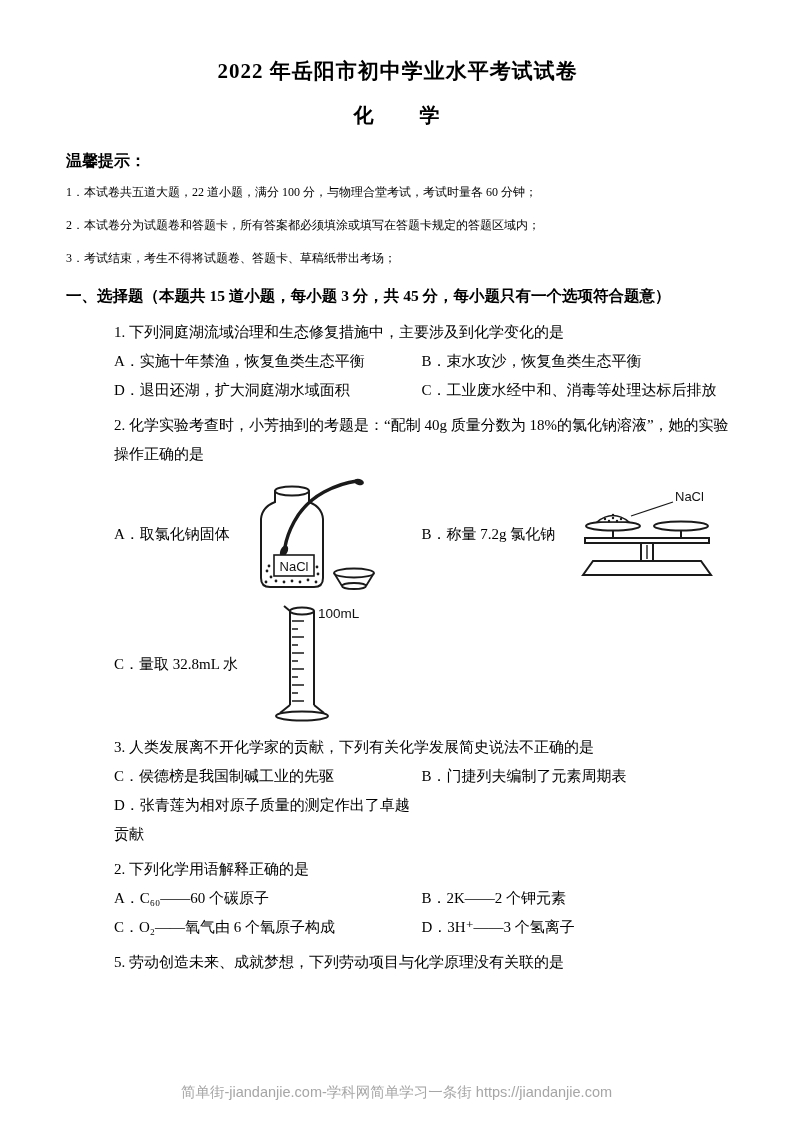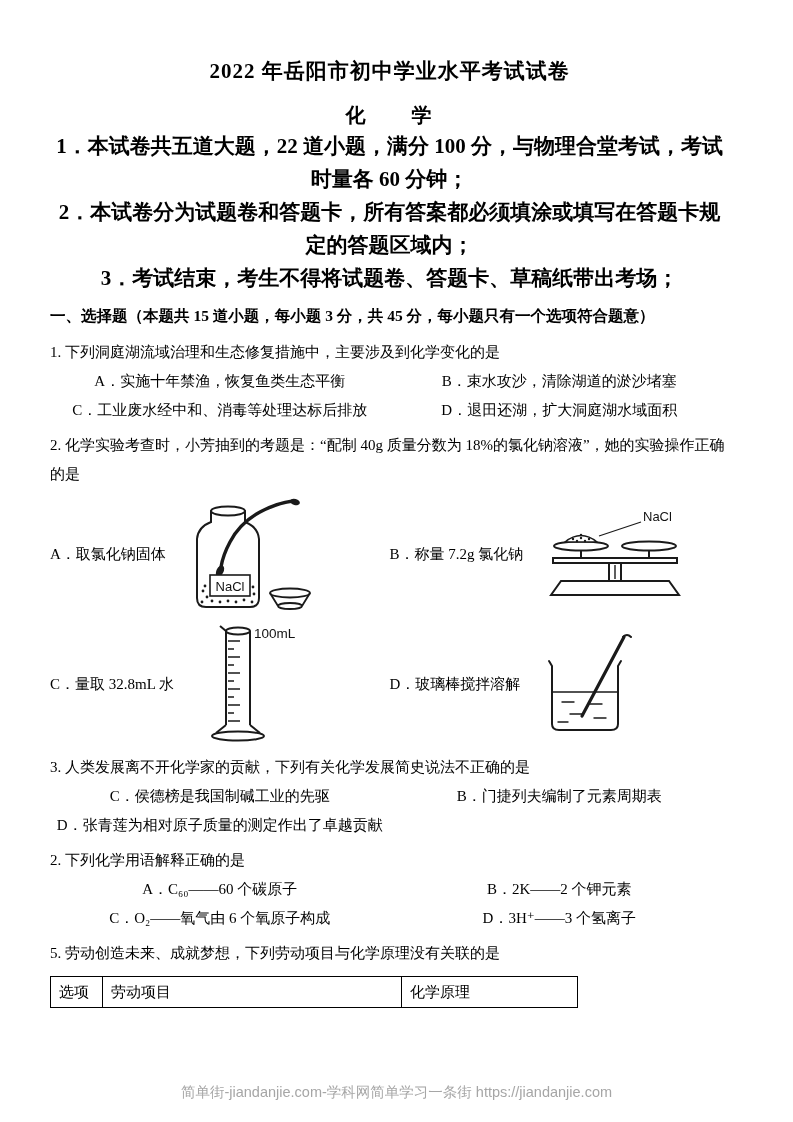--- a/index.html
+++ b/index.html
@@ -5,39 +5,39 @@
   * { margin:0; padding:0; box-sizing:border-box; }
   html,body { background:#ffffff; }
   body {
     width:793px; height:1122px;
     font-family:"Liberation Serif","DejaVu Serif",serif;
     color:#000;
   }
   .page {
     position:relative;
     width:793px; height:1122px;
-    padding:56px 64px 0 50px;
+    padding:56px 64px 0 66px;
     overflow:hidden;
     background:#fff;
   }
   .title {
     text-align:center; font-size:21px; font-weight:700;
     line-height:30px; letter-spacing:1px;
   }
   .subject {
     text-align:center; font-size:20px; font-weight:700;
     line-height:30px; margin-top:14px; letter-spacing:2px;
   }
   .notice-h { font-size:16px; font-weight:700; line-height:30px; margin-top:16px; }
-  .tip { font-size:21px; font-weight:700; line-height:33px; white-space:pre-wrap;text-align:center; }
+  .tip { font-size:12px; font-weight:400; line-height:33px; white-space:pre-wrap; }
   .sec { font-size:15.5px; font-weight:700; line-height:32px; margin-top:5px; white-space:pre-wrap; }
-  .q { margin-top:6px; }
+  .q { margin-top:6px;margin-left:48px; }
   .stem { font-size:15px; line-height:29px; white-space:pre-wrap; }
   .opts { display:grid; grid-template-columns:1fr 1fr; font-size:15px; line-height:29px; }
-  .opt { white-space:pre-wrap;text-align:center; }
+  .opt { white-space:pre-wrap; }
   .figrow { display:grid; grid-template-columns:1fr 1fr; margin-top:6px; }
   .figrow + .figrow { margin-top:8px; }
   .figcell { display:flex; align-items:center; gap:18px; font-size:15px; }
   .figcell .opt { flex:0 0 auto; }
   svg.fig { display:block; }
   svg text { font-family:"Liberation Sans","DejaVu Sans",sans-serif; fill:#111; }
   table.q5table {
     border-collapse:collapse; margin-top:8px; table-layout:fixed; width:527px;
   }
   table.q5table td {
@@ -55,34 +55,35 @@
 </style>
 </head>
 <body>
 
 <div class="page">
 
   <div class="title">2022 年岳阳市初中学业水平考试试卷</div>
   <div class="subject">化　　学</div>
 
   <div class="notice">
+    <div class="notice-h">温馨提示：</div>
     <div class="tip">1．本试卷共五道大题，22 道小题，满分 100 分，与物理合堂考试，考试时量各 60 分钟；</div>
     <div class="tip">2．本试卷分为试题卷和答题卡，所有答案都必须填涂或填写在答题卡规定的答题区域内；</div>
     <div class="tip">3．考试结束，考生不得将试题卷、答题卡、草稿纸带出考场；</div>
   </div>
 
   <div class="sec">一、选择题（本题共 15 道小题，每小题 3 分，共 45 分，每小题只有一个选项符合题意）</div>
 
   <div class="q">
     <div class="stem">1. 下列洞庭湖流域治理和生态修复措施中，主要涉及到化学变化的是</div>
     <div class="opts">
       <div class="opt">A．实施十年禁渔，恢复鱼类生态平衡</div>
-      <div class="opt">B．束水攻沙，清除湖道的淤沙堵塞</div>
+      <div class="opt">B．束水攻沙，恢复鱼类生态平衡</div>
+      <div class="opt">D．退田还湖，扩大洞庭湖水域面积</div>
       <div class="opt">C．工业废水经中和、消毒等处理达标后排放</div>
-      <div class="opt">D．退田还湖，扩大洞庭湖水域面积</div>
     </div>
   </div>
 
   <div class="q">
     <div class="stem">2. 化学实验考查时，小芳抽到的考题是：“配制 40g 质量分数为 18%的氯化钠溶液”，她的实验操作正确的是</div>
 
     <div class="figrow">
       <div class="figcell">
         <span class="opt">A．取氯化钠固体</span>
         <svg class="fig" width="132" height="118" viewBox="0 0 132 118">
@@ -155,32 +156,20 @@
             <path d="M34 104 L24 112 M58 104 L68 112"></path>
             <ellipse cx="46" cy="115" rx="26" ry="4.5"></ellipse>
           </g>
           <g stroke="#1a1a1a" stroke-width="1.3">
             <path d="M36 20 L48 20 M36 36 L48 36 M36 52 L48 52 M36 68 L48 68 M36 84 L48 84 M36 100 L48 100"></path>
             <path d="M36 28 L42 28 M36 44 L42 44 M36 60 L42 60 M36 76 L42 76 M36 92 L42 92"></path>
           </g>
           <text x="62" y="17" font-size="13.5">100mL</text>
         </svg>
       </div>
-      <div class="figcell">
-        <span class="opt">D．玻璃棒搅拌溶解</span>
-        <svg class="fig" width="96" height="104" viewBox="0 0 96 104">
-          <g fill="none" stroke="#1a1a1a" stroke-linecap="round">
-            <path d="M86 5 L44 84" stroke-width="3.2"></path>
-            <path d="M85 5 Q89 1 93 5" stroke-width="2"></path>
-            <path d="M14 34 L11 29 M14 34 L14 92 Q14 98 21 98 L73 98 Q80 98 80 92 L80 34 L83 29" stroke-width="2"></path>
-            <path d="M14 60 L80 60" stroke-width="1.6"></path>
-            <path d="M24 70 L36 70 M52 72 L64 72 M32 82 L44 82 M56 86 L68 86 M20 90 L30 90" stroke-width="1.4"></path>
-          </g>
-        </svg>
-      </div>
     </div>
   </div>
 
   <div class="q">
     <div class="stem">3. 人类发展离不开化学家的贡献，下列有关化学发展简史说法不正确的是</div>
     <div class="opts">
       <div class="opt">C．侯德榜是我国制碱工业的先驱</div>
       <div class="opt">B．门捷列夫编制了元素周期表</div>
       <div class="opt">D．张青莲为相对原子质量的测定作出了卓越贡献</div>
     </div>
@@ -191,26 +180,17 @@
     <div class="opts">
       <div class="opt">A．C₆₀——60 个碳原子</div>
       <div class="opt">B．2K——2 个钾元素</div>
       <div class="opt">C．O₂——氧气由 6 个氧原子构成</div>
       <div class="opt">D．3H⁺——3 个氢离子</div>
     </div>
   </div>
 
   <div class="q">
     <div class="stem">5. 劳动创造未来、成就梦想，下列劳动项目与化学原理没有关联的是</div>
-    <table class="q5table">
-      <tbody>
-          <tr>
-        <td class="c-option">选项</td>
-        <td class="c-project">劳动项目</td>
-        <td class="c-principle">化学原理</td>
-      </tr>
-    </tbody>
-      </table>
   </div>
 
   <div class="footer">简单街-jiandanjie.com-学科网简单学习一条街 https://jiandanjie.com</div>
 
 </div>
 
 </body></html>

